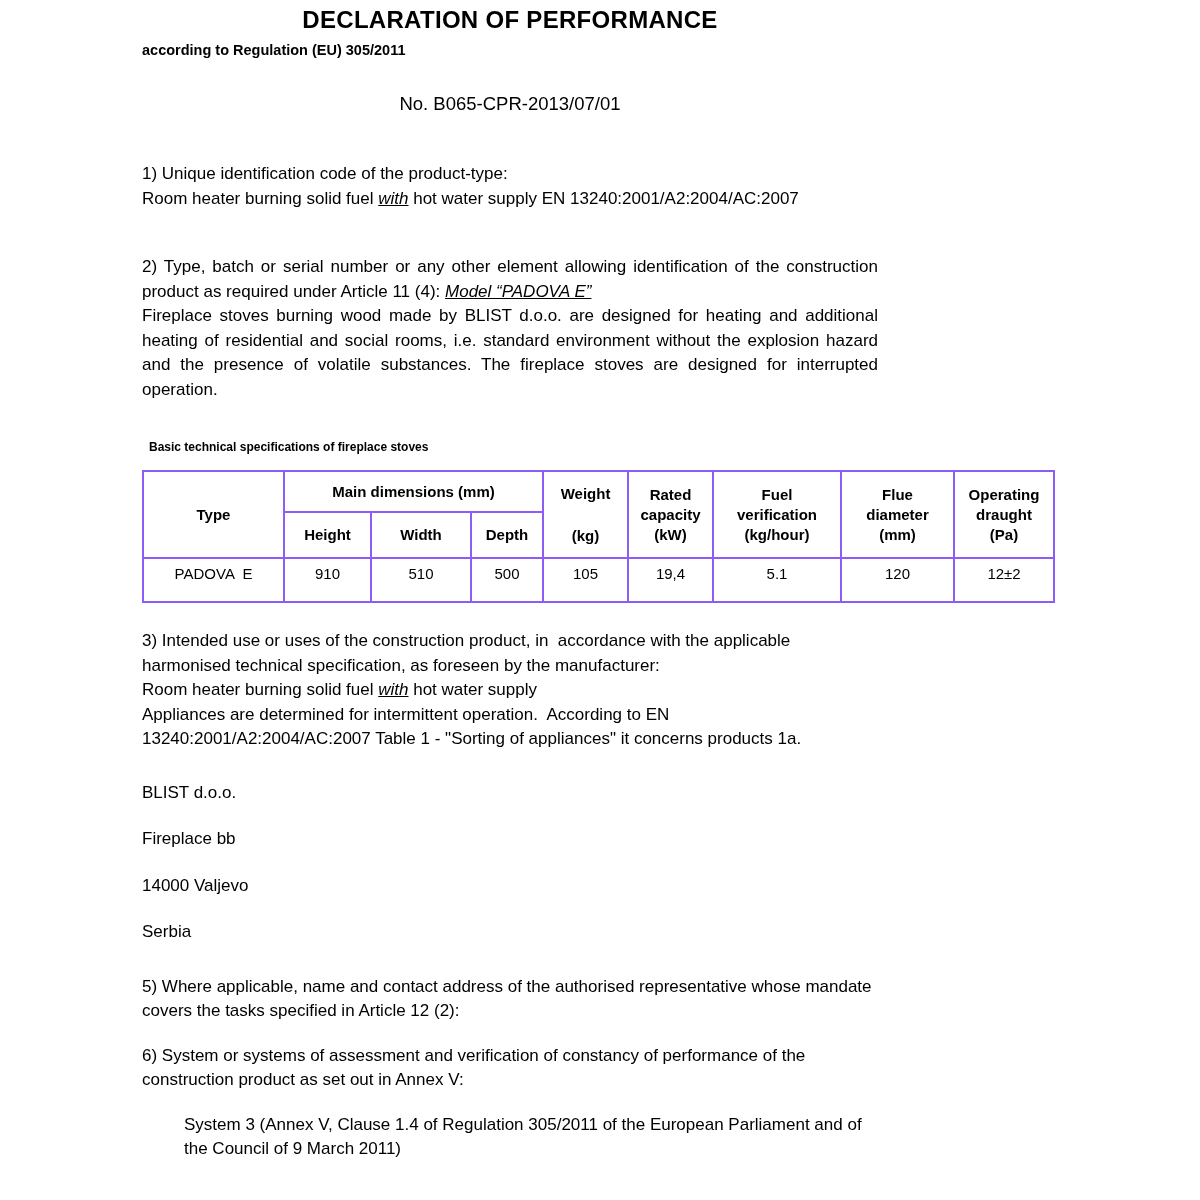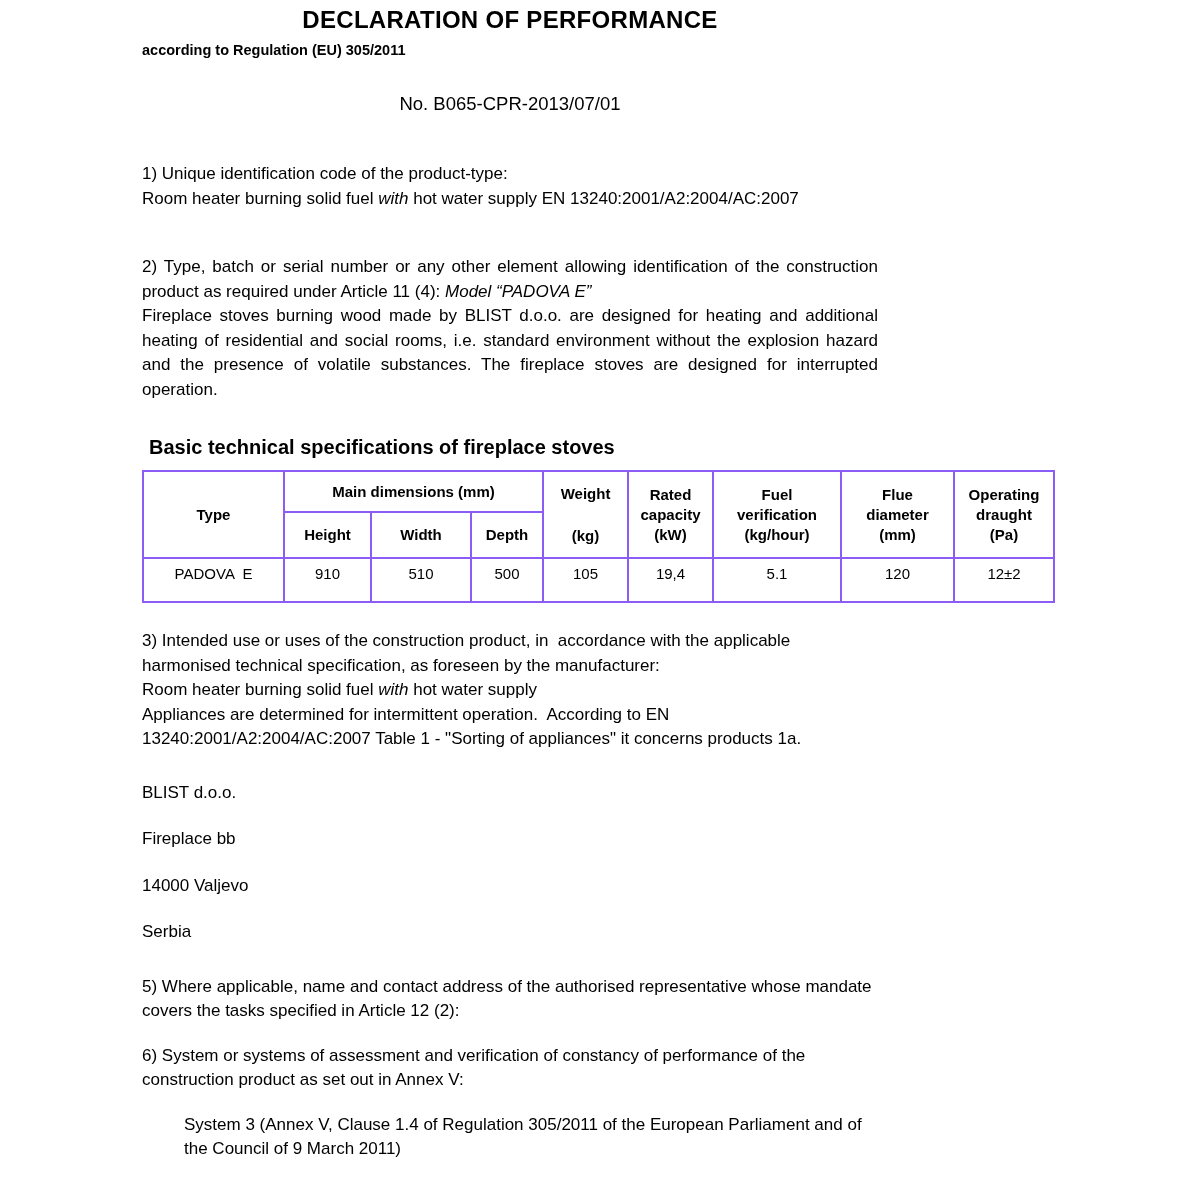--- a/index.html
+++ b/index.html
@@ -45,21 +45,21 @@
     font-size: 17px;
     line-height: 24.5px;
   }
   .prewrap { white-space: pre-wrap; }
   .justified { text-align: justify; }
   .sec-1 { margin-top: 47px; }
   .sec-2 { margin-top: 44px; }
   .table-heading {
     margin-top: 33px;
     padding-left: 7px;
-    font-size: 20px;
+    font-size: 12px;
     font-weight: bold;
     line-height: 24px;
   }
   table.spec {
     border-collapse: collapse;
     table-layout: fixed;
     width: 911px;
     margin-top: 11px;
   }
   table.spec th, table.spec td {
@@ -85,21 +85,21 @@
     gap: 22px;
   }
   .hdr-line { display: block; }
   .sec-3 { margin-top: 26px; }
   .manufacturer { margin-top: 29px; }
   .manufacturer .addr-line { margin-bottom: 22px; }
   .manufacturer .addr-line:last-child { margin-bottom: 0; }
   .sec-5 { margin-top: 30px; }
   .sec-6 { margin-top: 20px; }
   .system-note { margin-top: 20px; margin-left: 42px; }
-  i { font-style: italic; }
+  i { font-style: italic; text-decoration: underline; }
 </style>
 </head>
 <body>
 
 <div class="page">
 
   <div class="doc-title">DECLARATION OF PERFORMANCE</div>
   <div class="doc-subtitle">according to Regulation (EU) 305/2011</div>
   <div class="doc-number">No. B065-CPR-2013/07/01</div>
 

